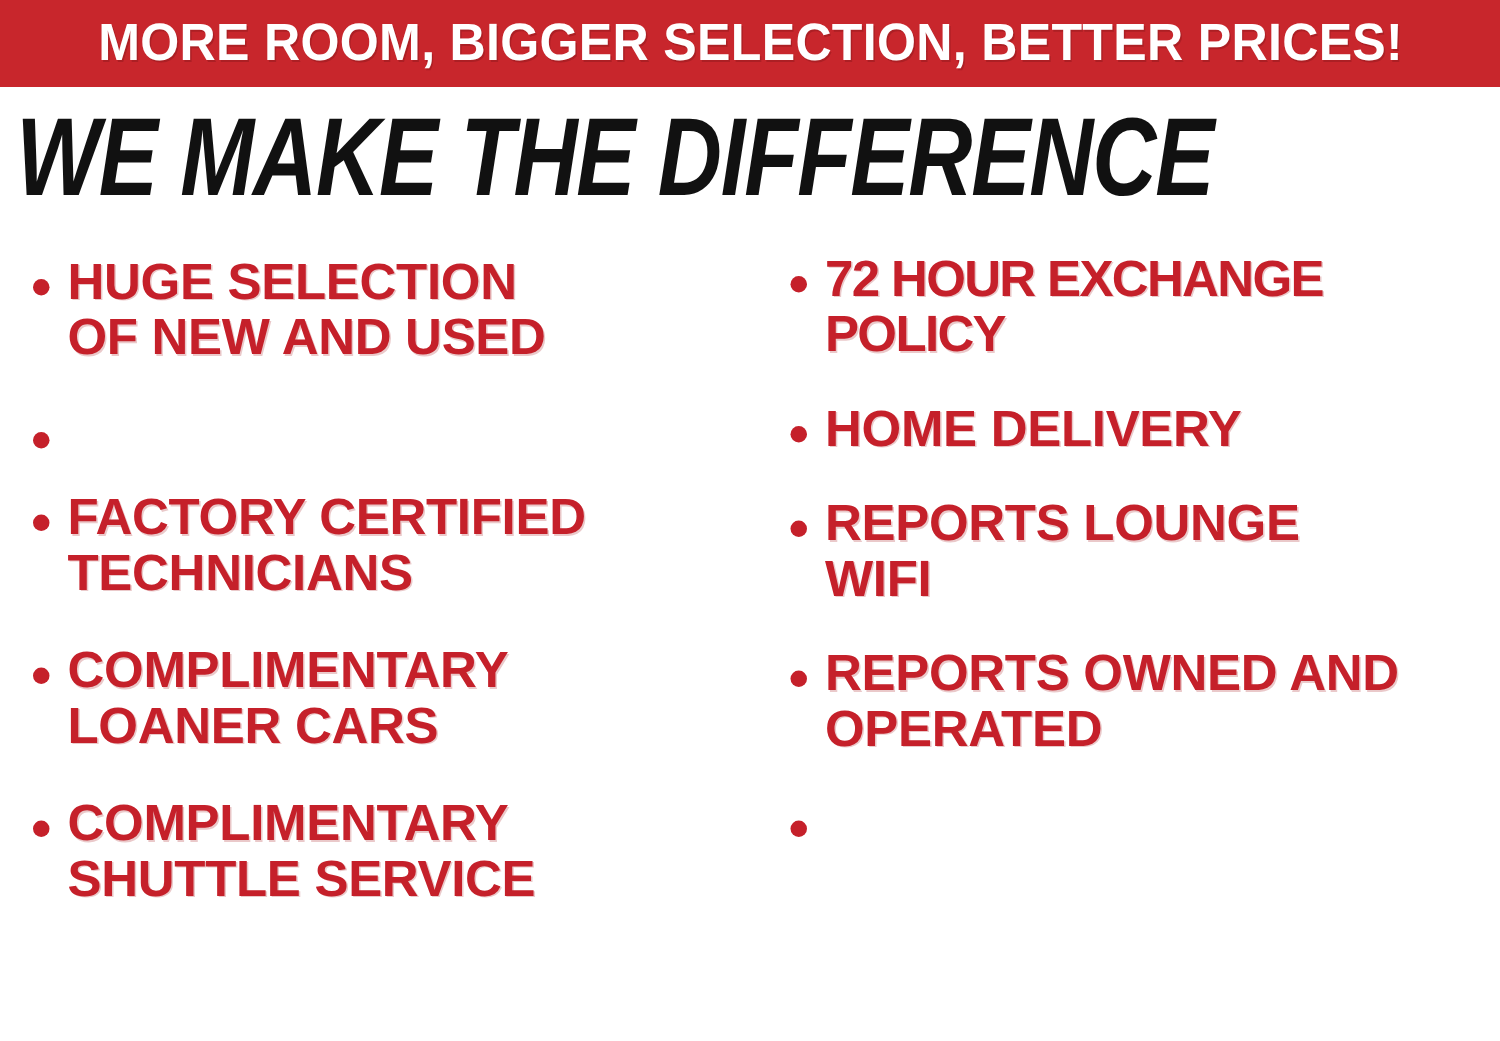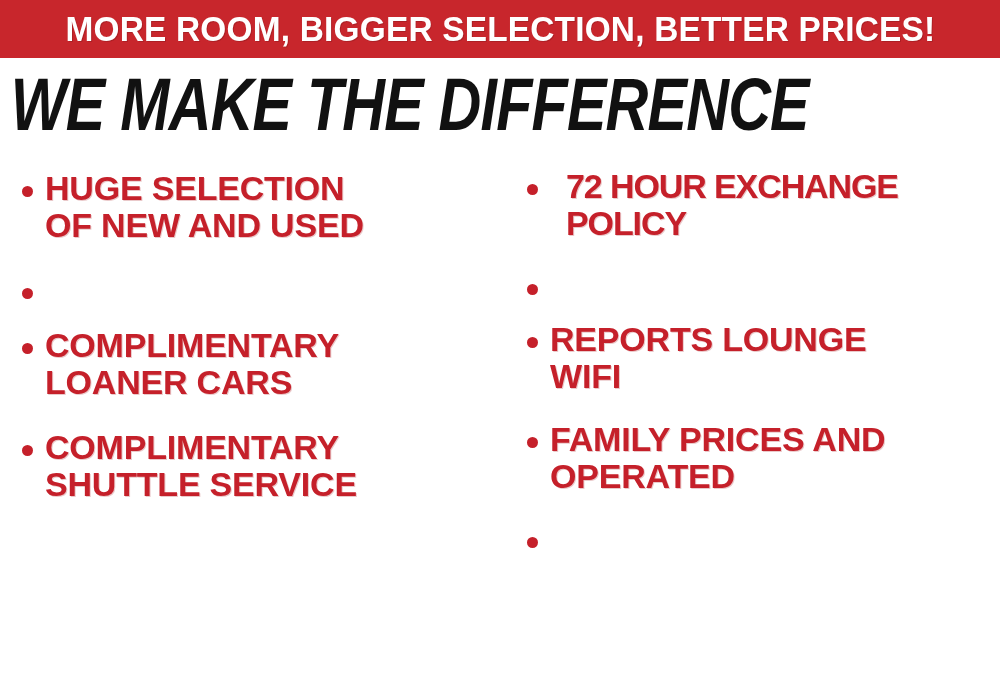--- a/index.html
+++ b/index.html
@@ -115,21 +115,21 @@
     color: #c5202a;
     text-shadow: 1px 1px 0 rgba(170,40,45,0.25);
     white-space: pre-line;
   }
 
   
   .column-left  .bullet-item { margin-bottom: 28px; }
   .column-right .bullet-item { margin-bottom: 26px; }
 
   .column-left  .bullet-item:first-child { margin-top: 10px; }
-  .column-right .bullet-item:first-child { margin-top: 8px; gap: 16px; }
+  .column-right .bullet-item:first-child { margin-top: 8px; }
 
   .tight { letter-spacing: -1.1px; }
 </style>
 </head>
 <body>
 
 <div id="poster">
 
   <div class="banner">
     <div class="banner-text">MORE ROOM, BIGGER SELECTION, BETTER PRICES!</div>
@@ -146,20 +146,25 @@
       <div class="bullet-item">
         <span class="bullet-dot"></span>
         <span class="bullet-label">HUGE SELECTION
 OF NEW AND USED</span>
       </div>
 
       <div class="bullet-item">
         <span class="bullet-dot"></span>
       </div>
 
+      <div class="bullet-item">
+        <span class="bullet-dot"></span>
+        <span class="bullet-label">FACTORY CERTIFIED
+TECHNICIANS</span>
+      </div>
 
       <div class="bullet-item">
         <span class="bullet-dot"></span>
         <span class="bullet-label">COMPLIMENTARY
 LOANER CARS</span>
       </div>
 
       <div class="bullet-item">
         <span class="bullet-dot"></span>
         <span class="bullet-label">COMPLIMENTARY
@@ -171,32 +176,33 @@
     <div class="column column-right">
 
       <div class="bullet-item">
         <span class="bullet-dot"></span>
         <span class="bullet-label tight">72 HOUR EXCHANGE
 POLICY</span>
       </div>
 
       <div class="bullet-item">
         <span class="bullet-dot"></span>
+        <span class="bullet-label">HOME DELIVERY</span>
       </div>
 
       <div class="bullet-item">
         <span class="bullet-dot"></span>
         <span class="bullet-label">REPORTS LOUNGE
 WIFI</span>
       </div>
 
 
       <div class="bullet-item">
         <span class="bullet-dot"></span>
-        <span class="bullet-label">FAMILY PRICES AND
+        <span class="bullet-label">REPORTS OWNED AND
 OPERATED</span>
       </div>
 
       <div class="bullet-item">
         <span class="bullet-dot"></span>
       </div>
 
     </div>
 
   </div>

